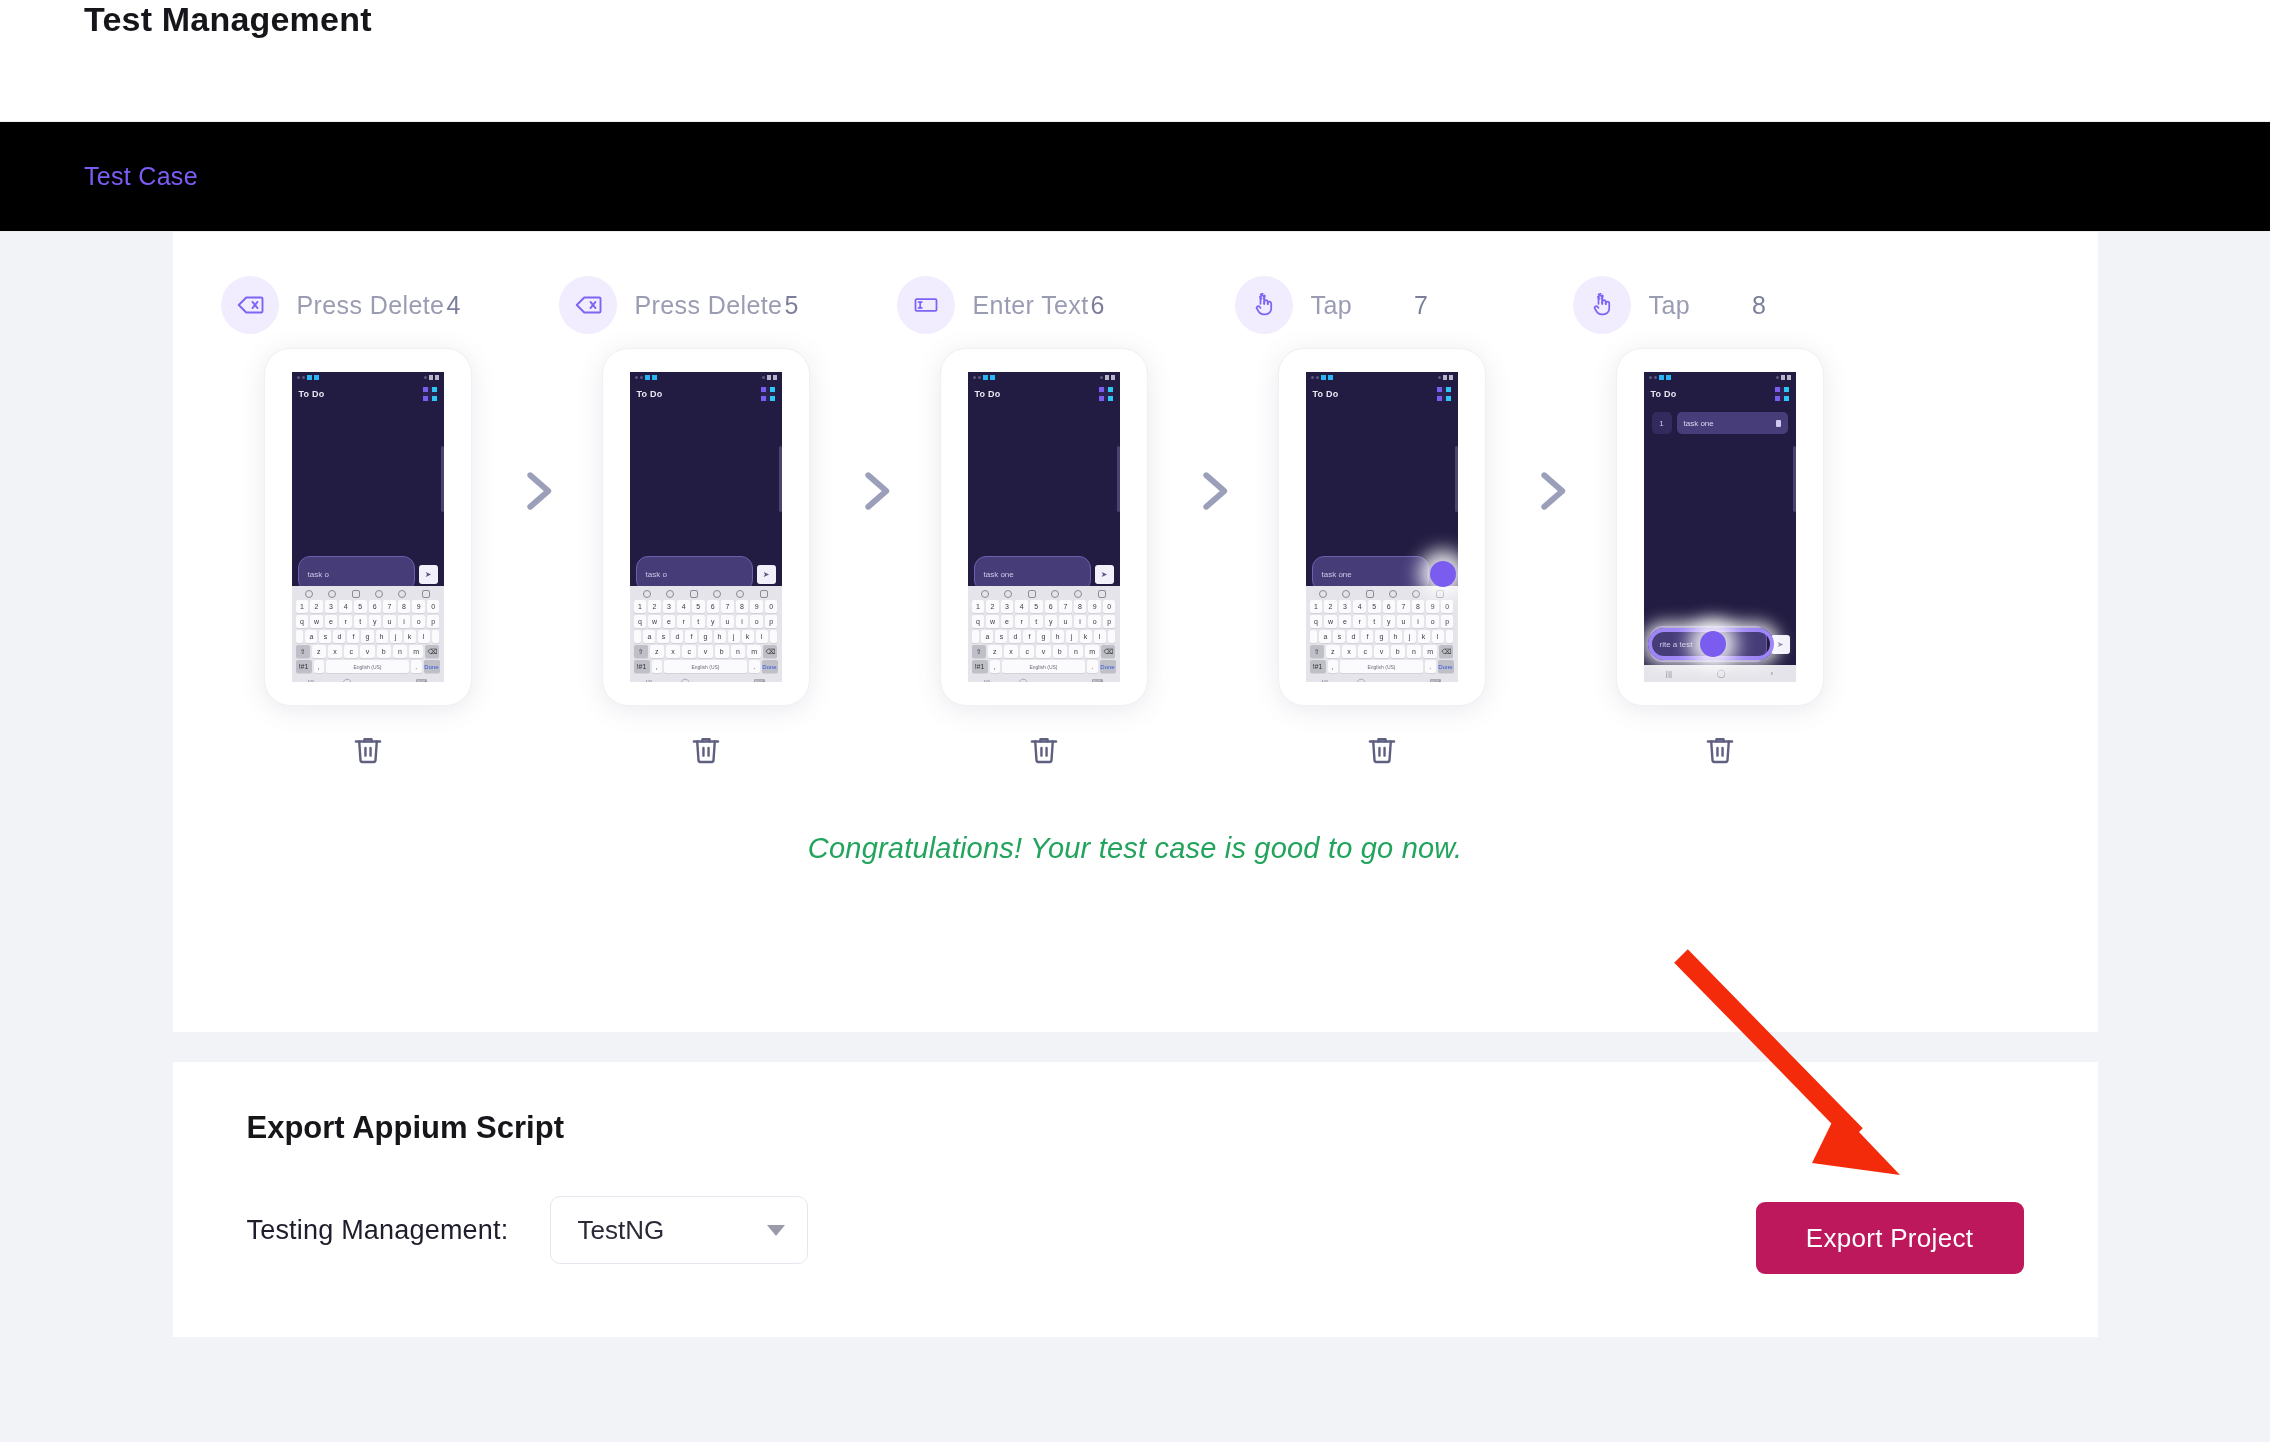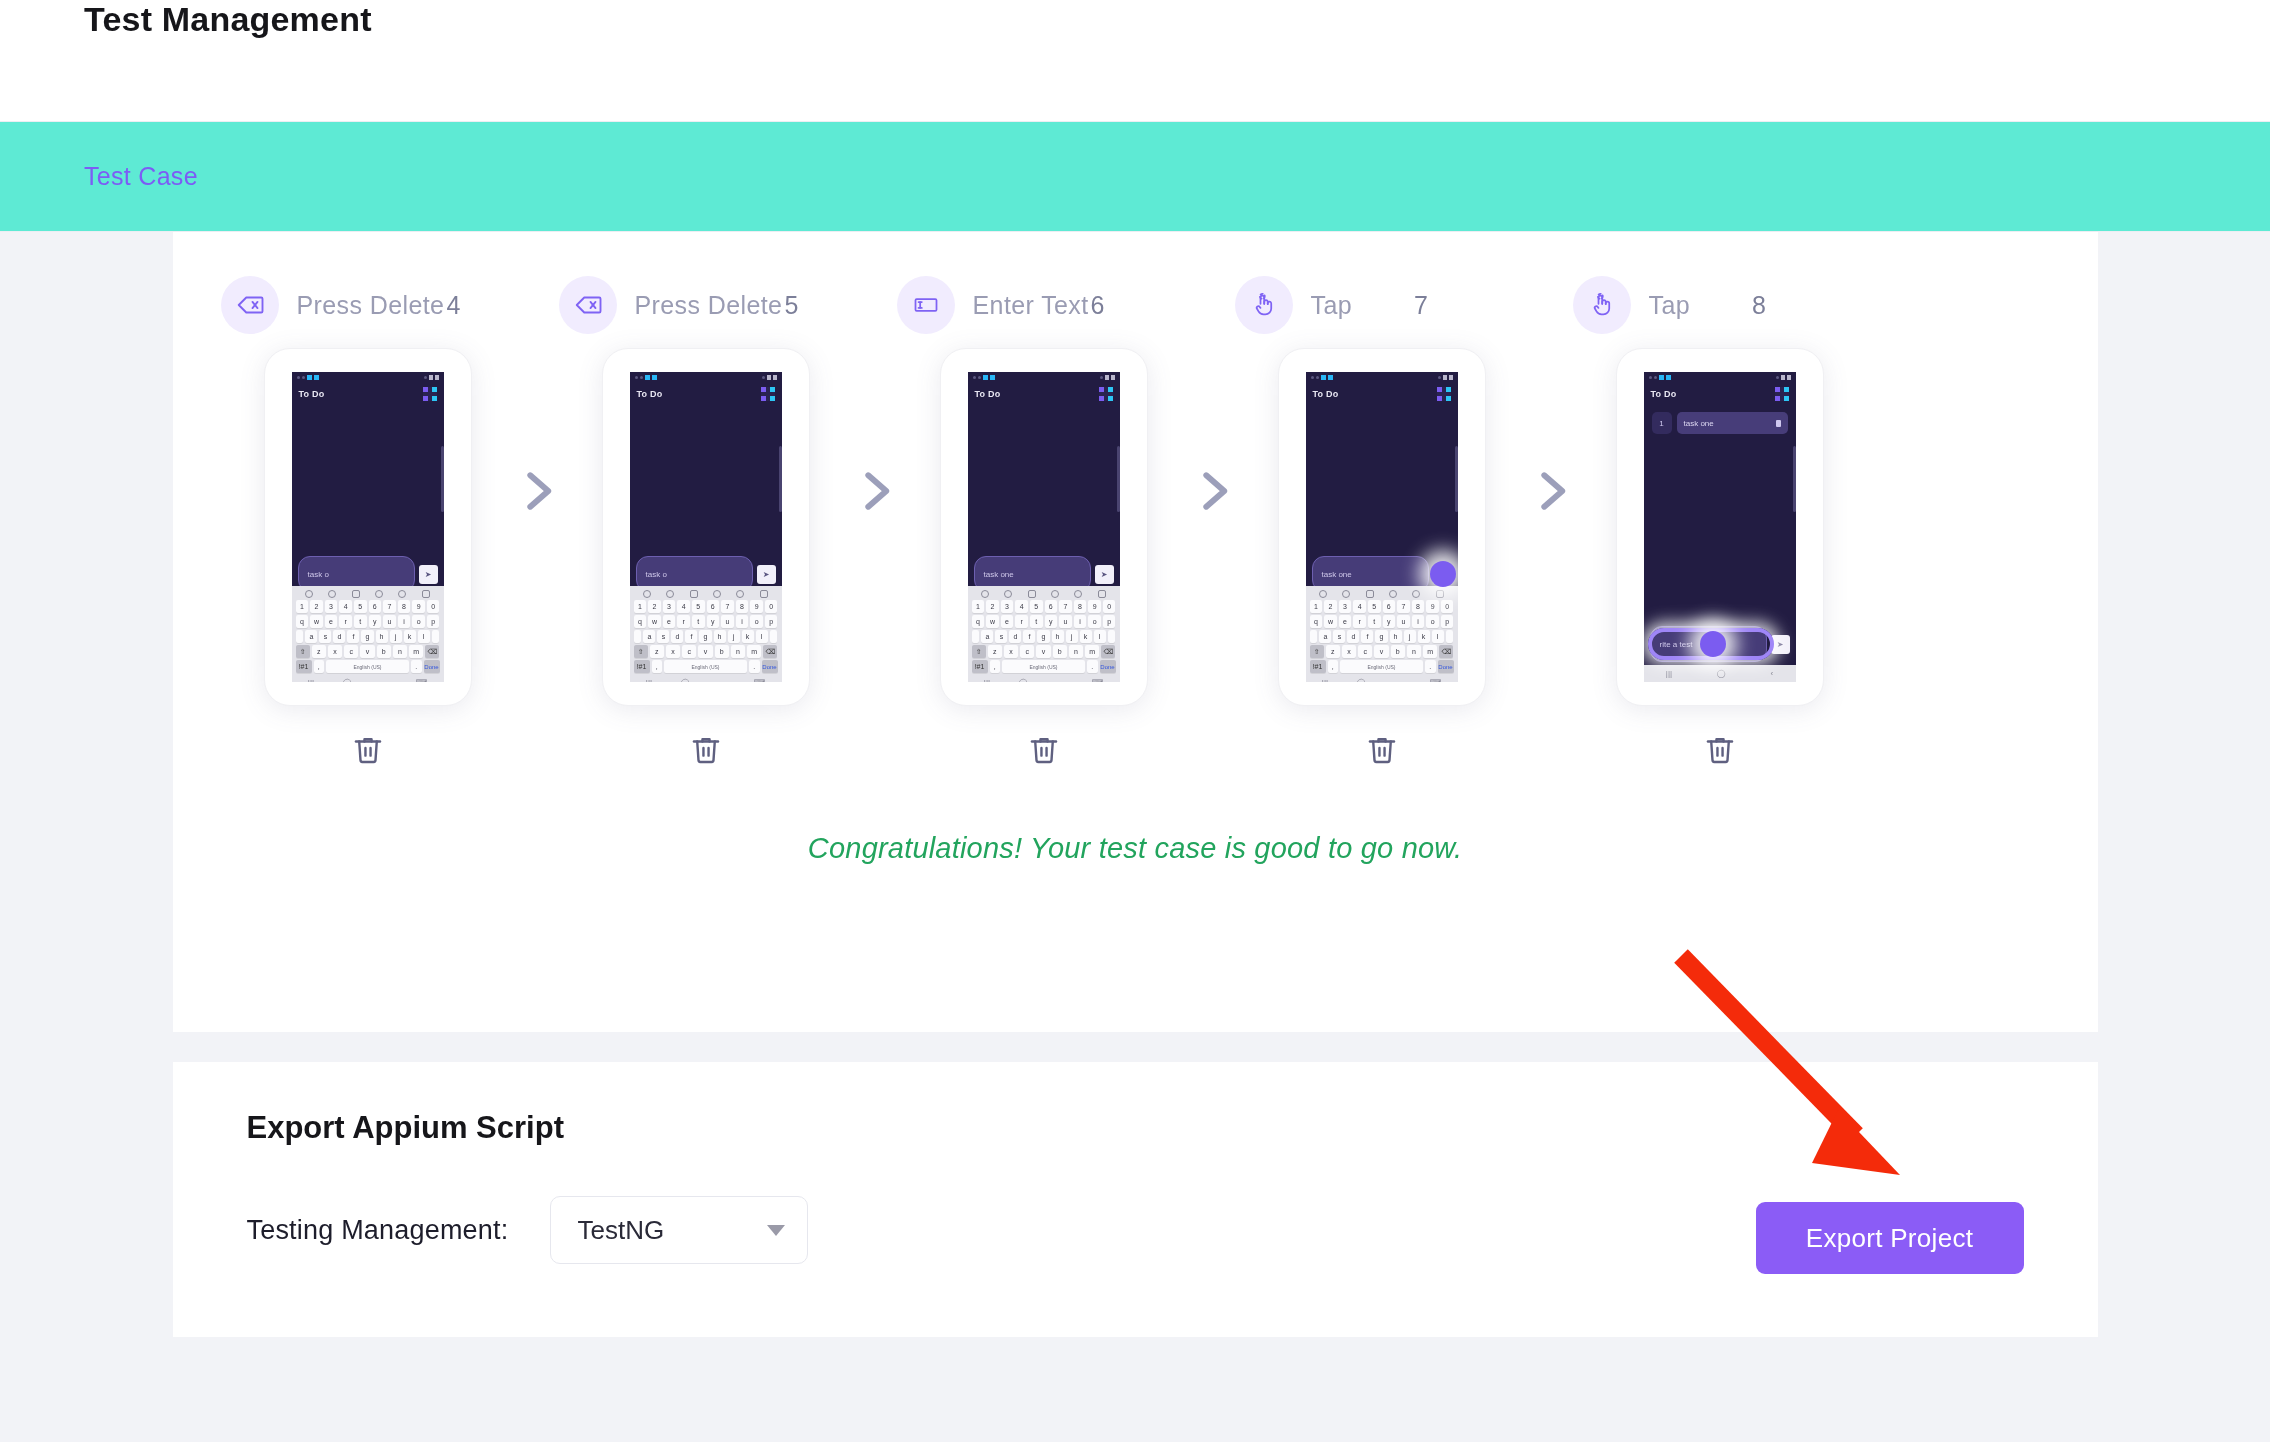--- a/index.html
+++ b/index.html
@@ -21,21 +21,21 @@
   .app-title {
     font-size: 34px;
     font-weight: 700;
     color: #16161a;
     letter-spacing: .2px;
   }
 
   
   .tabbar {
     height: 110px;
-    background: #5eead4;
+    background: #000000;
     border-bottom: 1px solid #eceef3;
     display: flex; align-items: center;
     padding-left: 84px;
   }
   .tab-item {
     font-size: 25px;
     color: #7c5cf5;
     font-weight: 500;
     letter-spacing: .3px;
     cursor: pointer;
@@ -357,21 +357,21 @@
     width: 0; height: 0;
     border-left: 9px solid transparent;
     border-right: 9px solid transparent;
     border-top: 11px solid #9a9aa8;
   }
   .export-btn {
     position: absolute;
     right: 74px;
     top: 140px;
     width: 268px; height: 72px;
-    background: #8b5cf6;
+    background: #be185d;
     border: none;
     border-radius: 9px;
     color: #ffffff;
     font-size: 26px;
     font-family: "Liberation Sans", sans-serif;
     letter-spacing: .3px;
     cursor: pointer;
   }
 
   

